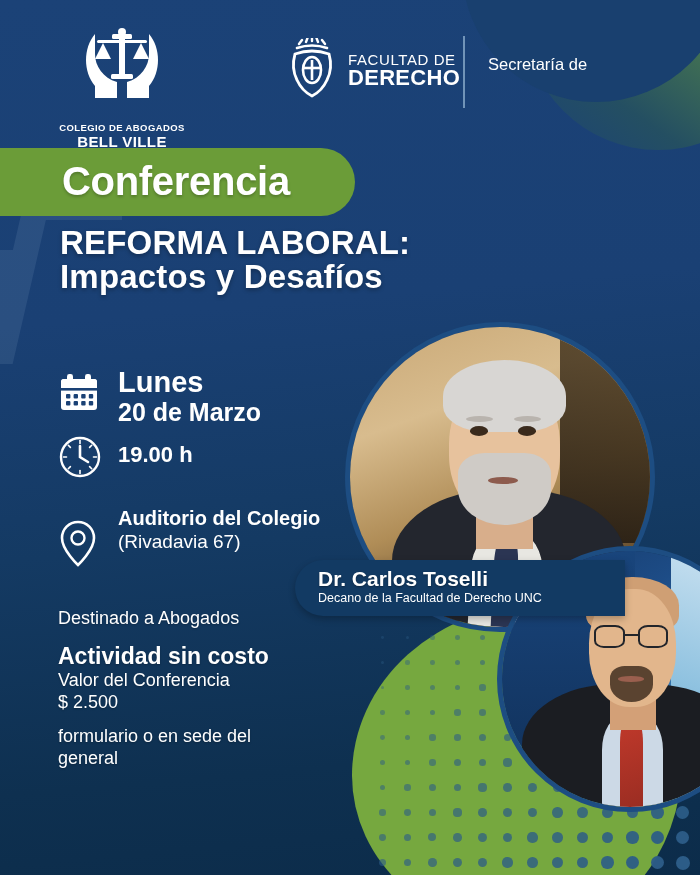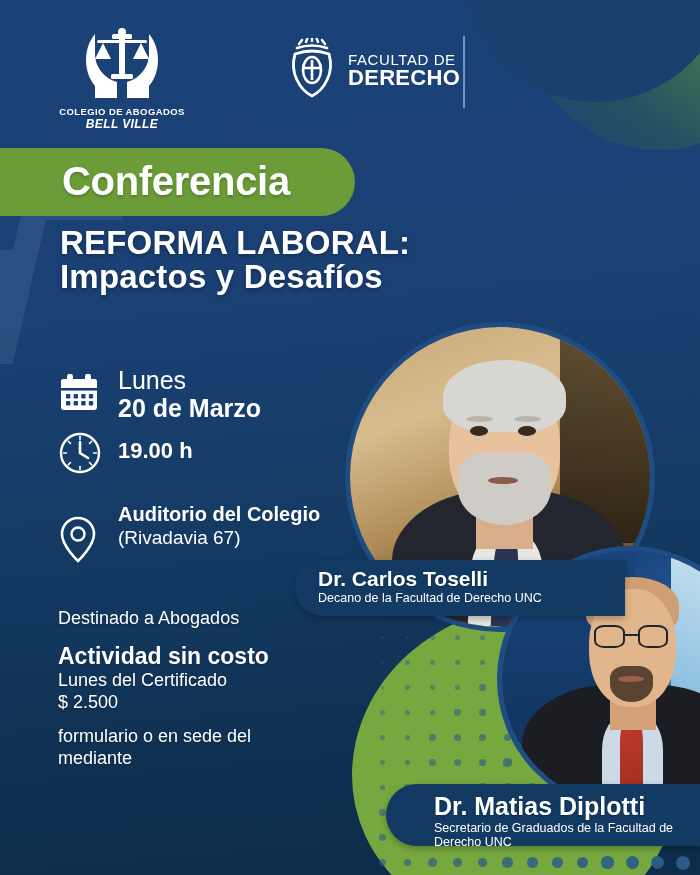--- a/index.html
+++ b/index.html
@@ -37,22 +37,22 @@
 
   .green-blob{
     position:absolute;left:352px;top:604px;width:330px;height:330px;
     background:#76a83f;border-radius:58% 42% 46% 54% / 52% 48% 52% 48%;
   }
 
   
   .header{position:absolute;top:0;left:0;width:700px;height:140px;}
   .logo-colegio{position:absolute;left:58px;top:26px;width:128px;height:110px;color:#fff;text-align:center;}
   .logo-colegio svg{display:block;margin:0 auto;}
-  .logo-colegio .l1{font-size:9.5px;font-weight:bold;letter-spacing:.4px;margin-top:4px;}
-  .logo-colegio .l2{font-size:12px;font-weight:bold;letter-spacing:.4px;font-style:italic;}
+  .logo-colegio .l1{font-size:9.5px;font-weight:bold;letter-spacing:.4px;margin-top:20px;}
+  .logo-colegio .l2{font-size:15px;font-weight:bold;letter-spacing:.4px;}
 
   .logo-derecho{position:absolute;left:287px;top:38px;display:flex;align-items:center;gap:11px;color:#fff;}
   .logo-derecho .txt{line-height:1.02;}
   .logo-derecho .t1{font-size:15px;letter-spacing:.6px;}
   .logo-derecho .t2{font-size:22px;font-weight:bold;letter-spacing:.3px;}
 
   .hdr-div{position:absolute;left:463px;top:36px;width:2px;height:72px;background:#8fb0cf;opacity:.75;}
   .secretaria{position:absolute;left:488px;top:54px;color:#fff;font-size:16.5px;line-height:1.32;}
 
   
@@ -71,21 +71,21 @@
   .title .t2{font-size:33px;font-weight:bold;letter-spacing:.2px;}
 
   
   .info{position:absolute;left:56px;top:366px;color:#fff;}
   .row{display:flex;align-items:flex-start;}
   .row .ic{width:62px;flex:0 0 62px;display:flex;justify-content:flex-start;padding-left:2px;}
   .row .tx{padding-top:1px;}
 
   .date-row{margin-bottom:6px;}
   .date-row .ic{padding-top:6px;}
-  .d1{font-size:25px;line-height:1.06;}
+  .d1{font-size:29px;line-height:1.06;font-weight:bold;}
   .d2{font-size:25px;font-weight:bold;line-height:1.16;}
 
   .time-row{margin-bottom:26px;}
   .time-row .ic{padding-top:2px;}
   .time-row .tx{font-size:22px;font-weight:bold;padding-top:9px;}
 
   .place-row .ic{padding-top:14px;}
   .p1,.p2{font-size:20px;font-weight:bold;line-height:1.22;}
   .p3{font-size:19px;line-height:1.24;}
 
@@ -359,20 +359,21 @@
       </span>
       <div class="txt">
         <div class="t1">FACULTAD DE</div>
         <div class="t2">DERECHO</div>
       </div>
     </div>
 
     <div class="hdr-div"></div>
 
     <div class="secretaria">
+      <div>Secretaría de</div>
     </div>
   </div>
 
   <div class="conf-banner">
     <span>Conferencia</span>
   </div>
 
   <div class="title">
     <div class="t1">REFORMA LABORAL:</div>
     <div class="t2">Impactos y Desafíos</div>
@@ -439,26 +440,26 @@
       </div>
     </div>
   </div>
 
   <div class="copy">
     <div class="c-block">
       <div class="c-reg">Destinado a Abogados</div>
     </div>
     <div class="c-block">
       <div class="c-bold">Actividad sin costo</div>
-      <div class="c-reg">Lunes del Certificado</div>
+      <div class="c-reg">Valor del Conferencia</div>
       <div class="c-reg">$ 2.500</div>
     </div>
     <div class="c-block">
       <div class="c-reg">formulario o en sede del</div>
-      <div class="c-reg">mediante</div>
+      <div class="c-reg">general</div>
     </div>
   </div>
 
   <div class="photo1">
     <div class="ph-img">
       <div class="p1bg"></div>
         <div class="p1dark"></div>
       <div class="p1suit"></div>
         <div class="p1shirt"></div>
         <div class="p1tie"></div>
@@ -491,18 +492,14 @@
         <div class="p2glassR"></div>
         <div class="p2bridge"></div>
     </div>
   </div>
 
   <div class="pill pill1">
     <div class="nm">Dr. Carlos Toselli</div>
     <div class="rl">Decano de la Facultad de Derecho UNC</div>
   </div>
 
-  <div class="pill pill2">
-    <div class="nm">Dr. Matias Diplotti</div>
-    <div class="rl">Secretario de Graduados de la Facultad de Derecho UNC</div>
-  </div>
 
 </div>
 
 </body></html>

